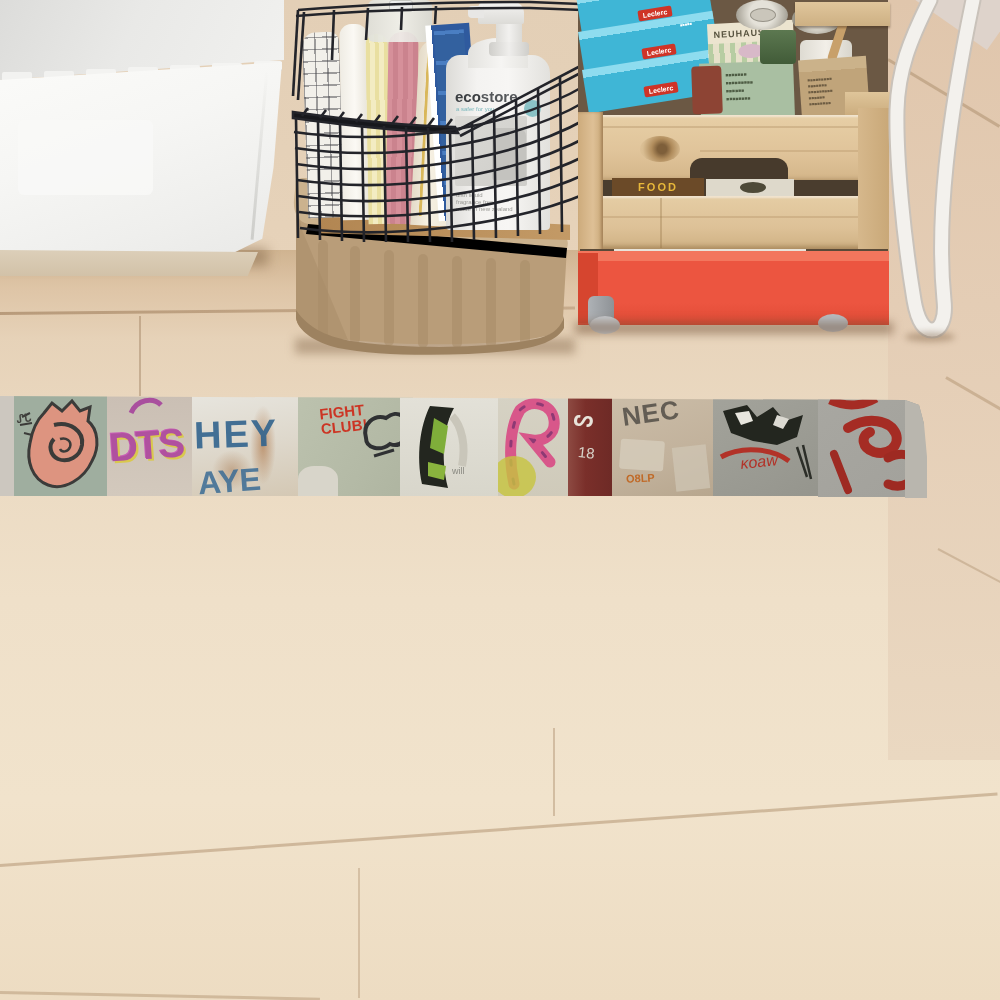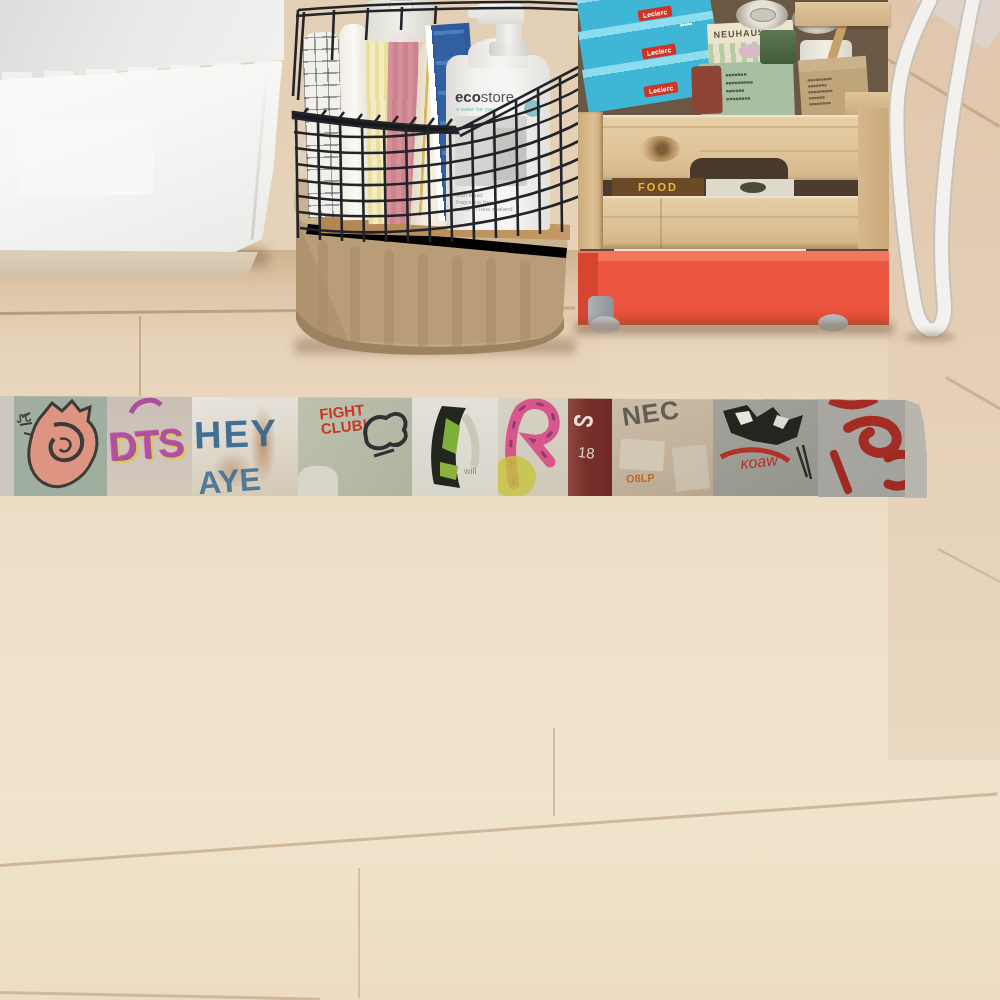--- a/index.html
+++ b/index.html
@@ -108,21 +108,21 @@
 <div class="abs" style="left:468px;top:38px;width:60px;height:30px;border-radius:50% 50% 0 0;background:linear-gradient(90deg,#e3e2de,#f6f5f3 55%,#e6e5e1);"></div>
 
 <div class="abs" style="left:496px;top:20px;width:26px;height:26px;background:linear-gradient(90deg,#dddcd8,#f2f1ef 50%,#dbdad6);"></div>
 
 <div class="abs" style="left:489px;top:42px;width:40px;height:14px;border-radius:4px;background:linear-gradient(90deg,#cfceca,#efeeec 50%,#cfceca);"></div>
 
 <div class="abs" style="left:478px;top:2px;width:46px;height:22px;border-radius:6px 10px 2px 2px;background:linear-gradient(180deg,#f4f3f1,#dcdbd7);"></div>
 
 <div class="abs" style="left:468px;top:6px;width:16px;height:12px;border-radius:4px 0 0 4px;background:#e8e7e5;"></div>
 
-<div class="abs" style="left:455px;top:88px;width:90px;height:14px;font-size:15px;font-weight:bold;color:#3d4043;letter-spacing:0;">eco<span style="font-weight:normal;color:#55585b;text-align:center;">store</span></div>
+<div class="abs" style="left:455px;top:88px;width:90px;height:14px;font-size:15px;font-weight:bold;color:#3d4043;letter-spacing:0;">eco<span style="font-weight:bold;color:#55585b;text-align:center;">store</span></div>
 <div class="abs" style="left:456px;top:106px;width:80px;height:6px;font-size:6px;color:#7ab8bd;">a safer for you</div>
 
 <div class="abs" style="left:455px;top:116px;width:72px;height:70px;background:linear-gradient(135deg,#dad9d5,#cfceca);border-radius:2px;"></div>
 <div class="abs" style="left:492px;top:128px;width:34px;height:52px;background:#c4c3bf;border-radius:3px 8px 2px 2px;"></div>
 
 <div class="abs" style="left:524px;top:100px;width:17px;height:17px;border-radius:50%;background:#8ac2c6;"></div>
 
 <div class="abs" style="left:456px;top:192px;width:80px;height:30px;font-size:6px;line-height:7px;color:#9a9a96;">dish liquid<br>fragrance free<br>made in new zealand</div>
 
 <svg class="abs" style="left:290px;top:0;" width="302" height="245" viewBox="0 0 302 245">
@@ -280,21 +280,21 @@
 
 <div class="abs" style="left:298px;top:2px;width:115px;height:100px;background:linear-gradient(120deg,#bcc2ae,#b4baa6 60%,#aeb4a0);overflow:hidden;">
   <span class="abs" style="left:22px;top:8px;font-size:15px;font-weight:bold;color:#cc3524;transform:rotate(-6deg);line-height:15px;">FIGHT<br>CLUB!</span>
   <svg class="abs" style="left:62px;top:8px;" width="52" height="60">
           <path d="M6,34 C2,20 14,10 26,14 C38,4 50,14 44,26 C50,34 40,44 30,40 C20,48 6,44 6,34 Z" fill="none" stroke="#2f3133" stroke-width="4"></path>
           <path d="M14,52 l20,-6" stroke="#2f3133" stroke-width="3"></path>
         </svg>
   <div class="abs" style="left:0;top:70px;width:40px;height:32px;background:#d8d5ca;border-radius:40% 40% 0 0;"></div>
 </div>
 
-<div class="abs" style="left:412px;top:2px;width:108px;height:100px;background:linear-gradient(180deg,#e3e1d8,#d8d6cb);overflow:hidden;">
+<div class="abs" style="left:400px;top:2px;width:108px;height:100px;background:linear-gradient(180deg,#e3e1d8,#d8d6cb);overflow:hidden;">
   <path></path>
   <svg width="85" height="100" viewBox="0 0 85 100">
     <path d="M30,10 C20,30 16,60 22,88 L48,92 C40,60 44,30 54,12 Z" fill="#23261f"></path>
     <path d="M34,22 L48,30 L44,58 L30,52 Z" fill="#7fae3a"></path>
     <path d="M28,66 L46,70 L44,84 L28,80 Z" fill="#8ab43e"></path>
     <path d="M52,20 C62,30 66,50 62,70" stroke="#c9c6ba" stroke-width="8" fill="none"></path>
     <text x="52" y="78" font-size="9" fill="#8a8a82">will</text>
   </svg>
 </div>
 

